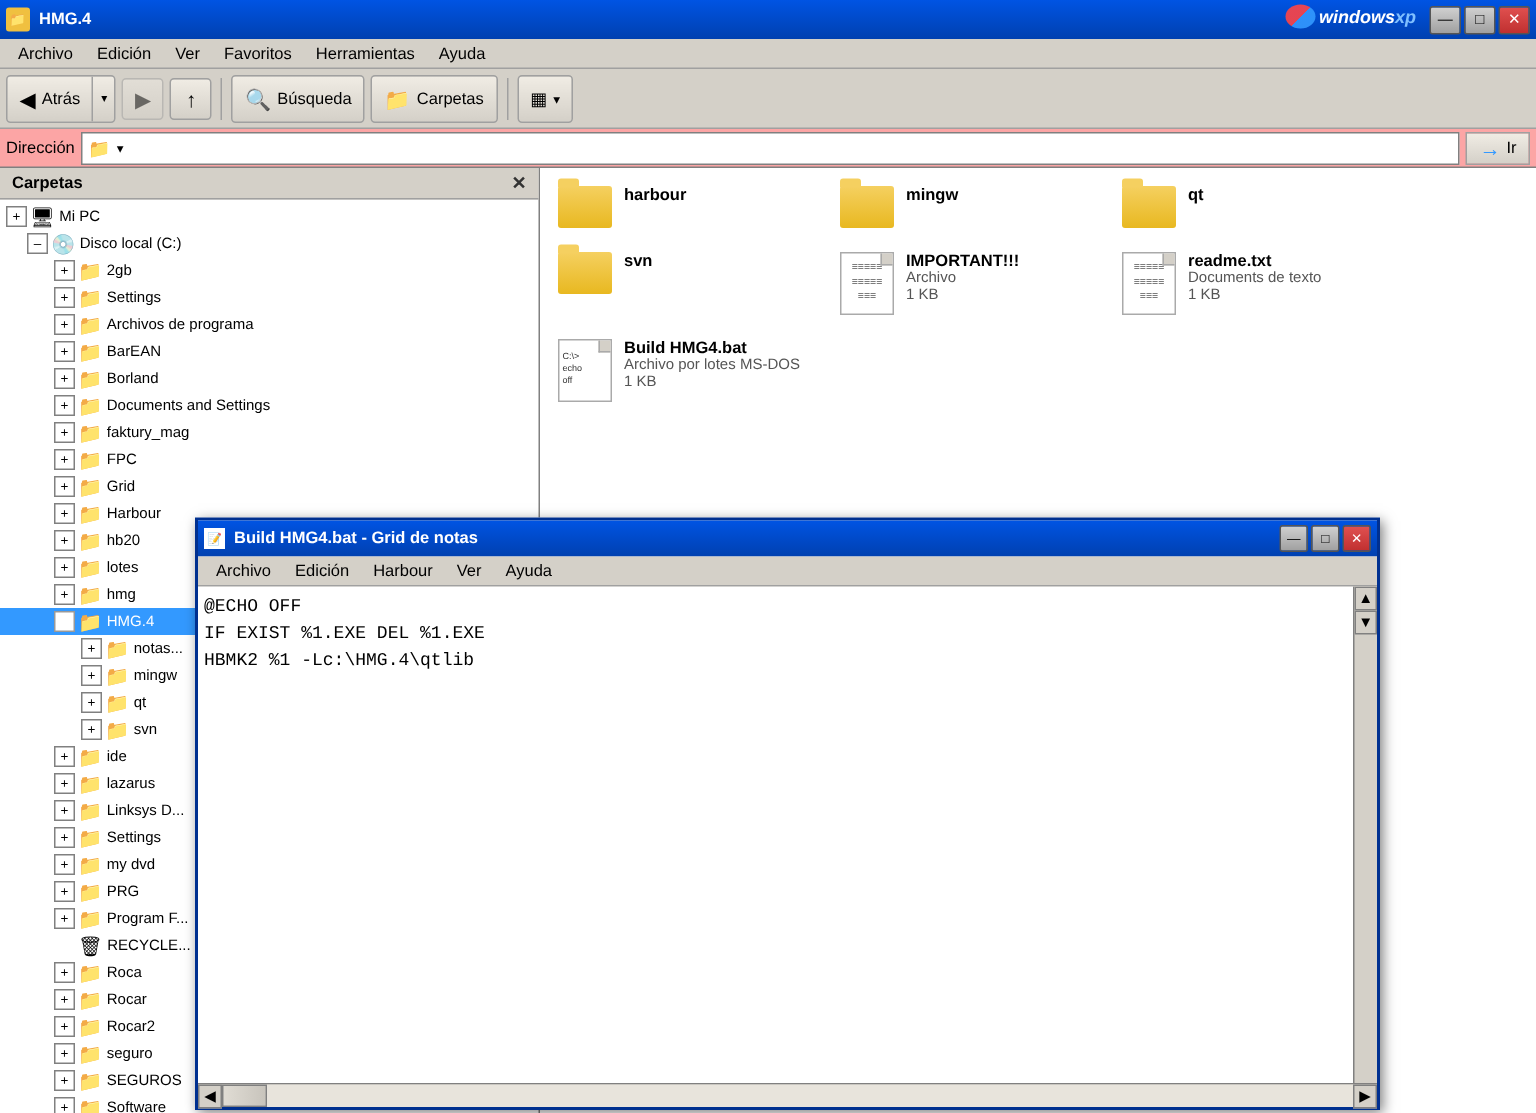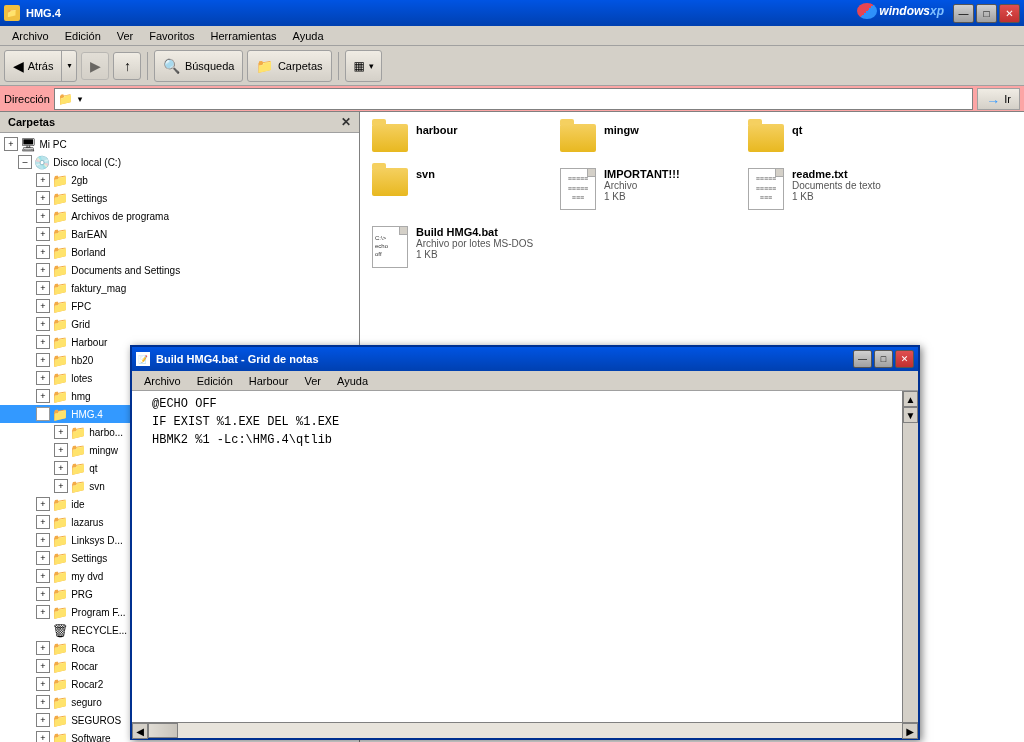--- a/index.html
+++ b/index.html
@@ -246,21 +246,20 @@
     }
     .notepad-textarea {
       flex: 1;
       border: none;
       outline: none;
       resize: none;
       font-family: 'Courier New', monospace;
       font-size: 12px;
       padding: 4px;
       line-height: 1.5;
-      margin-left: 16px;
     }
     .notepad-scrollbar {
       width: 16px;
       background: #d4d0c8;
       border-left: 1px solid #808080;
     }
     .notepad-hscrollbar {
       height: 16px;
       background: #d4d0c8;
       border-top: 1px solid #808080;
@@ -439,21 +438,21 @@
           <span class="tree-label">hmg</span>
         </div>
         <div class="tree-item selected" style="padding-left:36px;">
           <div class="tree-expander" style="border-color:#999;">–</div>
           <span class="tree-folder-icon">📁</span>
           <span class="tree-label">HMG.4</span>
         </div>
         <div class="tree-item" style="padding-left:54px;">
           <div class="tree-expander">+</div>
           <span class="tree-folder-icon">📁</span>
-          <span class="tree-label">harbo...</span>
+          <span class="tree-label">notas...</span>
         </div>
         <div class="tree-item" style="padding-left:54px;">
           <div class="tree-expander">+</div>
           <span class="tree-folder-icon">📁</span>
           <span class="tree-label">mingw</span>
         </div>
         <div class="tree-item" style="padding-left:54px;">
           <div class="tree-expander">+</div>
           <span class="tree-folder-icon">📁</span>
           <span class="tree-label">qt</span>

